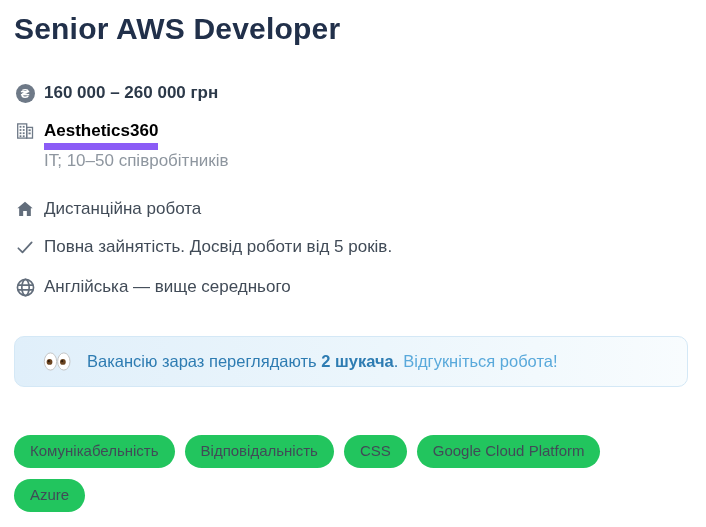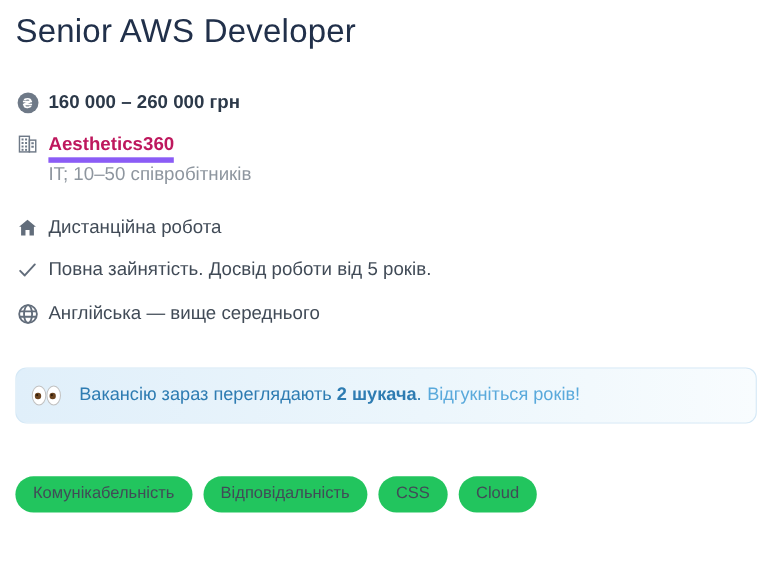--- a/index.html
+++ b/index.html
@@ -7,21 +7,21 @@
   body {
     width: 706px; height: 527px;
     font-family: "Liberation Sans", "DejaVu Sans", sans-serif;
     color: #414b57;
     overflow: hidden;
   }
   .page { padding: 8px 18px 0 14px; }
 
   .job-title {
     font-size: 30px;
-    font-weight: 400;
+    font-weight: 700;
     color: #21304a;
     letter-spacing: 0.2px;
     margin: 4px 0 36px 0;
   }
 
   .attr-row {
     display: flex;
     align-items: flex-start;
     margin-bottom: 16px;
     font-size: 17px;
@@ -48,43 +48,43 @@
     font-size: 13px;
     font-weight: 700;
     line-height: 19px;
     text-align: center;
     display: inline-block;
   }
 
   .company-block { margin-bottom: 22px; }
   .company-link {
     font-weight: 700;
-    color: #be185d;
+    color: #000000;
     text-decoration: none;
-    border-bottom: 5px solid #8b5cf6;
+    border-bottom: 7px solid #8b5cf6;
     padding-bottom: 1px;
     cursor: pointer;
     line-height: 22px;
     display: inline-block;
   }
   .company-sub {
     color: #8e969f;
     font-size: 17px;
     line-height: 22px;
   }
 
   .gap-before { margin-top: 26px; align-items: flex-end; }
 
   .notice-box {
     margin-top: 38px;
     width: 674px;
     border: 1px solid #d4e8f6;
     border-radius: 10px;
     background: linear-gradient(to right, #e0effa 0%, #ecf6fc 55%, #f8fcfe 100%);
-    padding: 15px 13px;
+    padding: 15px 28px;
     display: flex;
     align-items: center;
     font-size: 16.5px;
   }
   .notice-eyes { margin-right: 16px; display: flex; align-items: center; }
   .notice-main { color: #2e7cb2; }
   .notice-main strong { font-weight: 700; }
   .notice-cta { color: #59a9db; margin-left: 5px; }
 
   .tags-wrap {
@@ -185,23 +185,24 @@
         <circle cx="7" cy="10.5" r="3.1" fill="#6b4420"></circle>
         <circle cx="21.3" cy="10.5" r="3.1" fill="#6b4420"></circle>
         <circle cx="6.2" cy="9.6" r="1.1" fill="#2b1a0a"></circle>
         <circle cx="20.5" cy="9.6" r="1.1" fill="#2b1a0a"></circle>
       </svg>
     </span>
     <span class="notice-main">
       <span>Вакансію зараз переглядають</span>
       <strong>2 шукача</strong><span>.</span>
     </span>
-    <span class="notice-cta">Відгукніться років!</span>
+    <span class="notice-cta">Відгукніться робота!</span>
   </div>
 
   <div class="tags-wrap">
     <span class="tag-pill">Комунікабельність</span>
     <span class="tag-pill">Відповідальність</span>
     <span class="tag-pill">CSS</span>
-    <span class="tag-pill">Cloud</span>
+    <span class="tag-pill">Google Cloud Platform</span>
+    <span class="tag-pill">Azure</span>
   </div>
 
 </div>
 
 </body></html>

